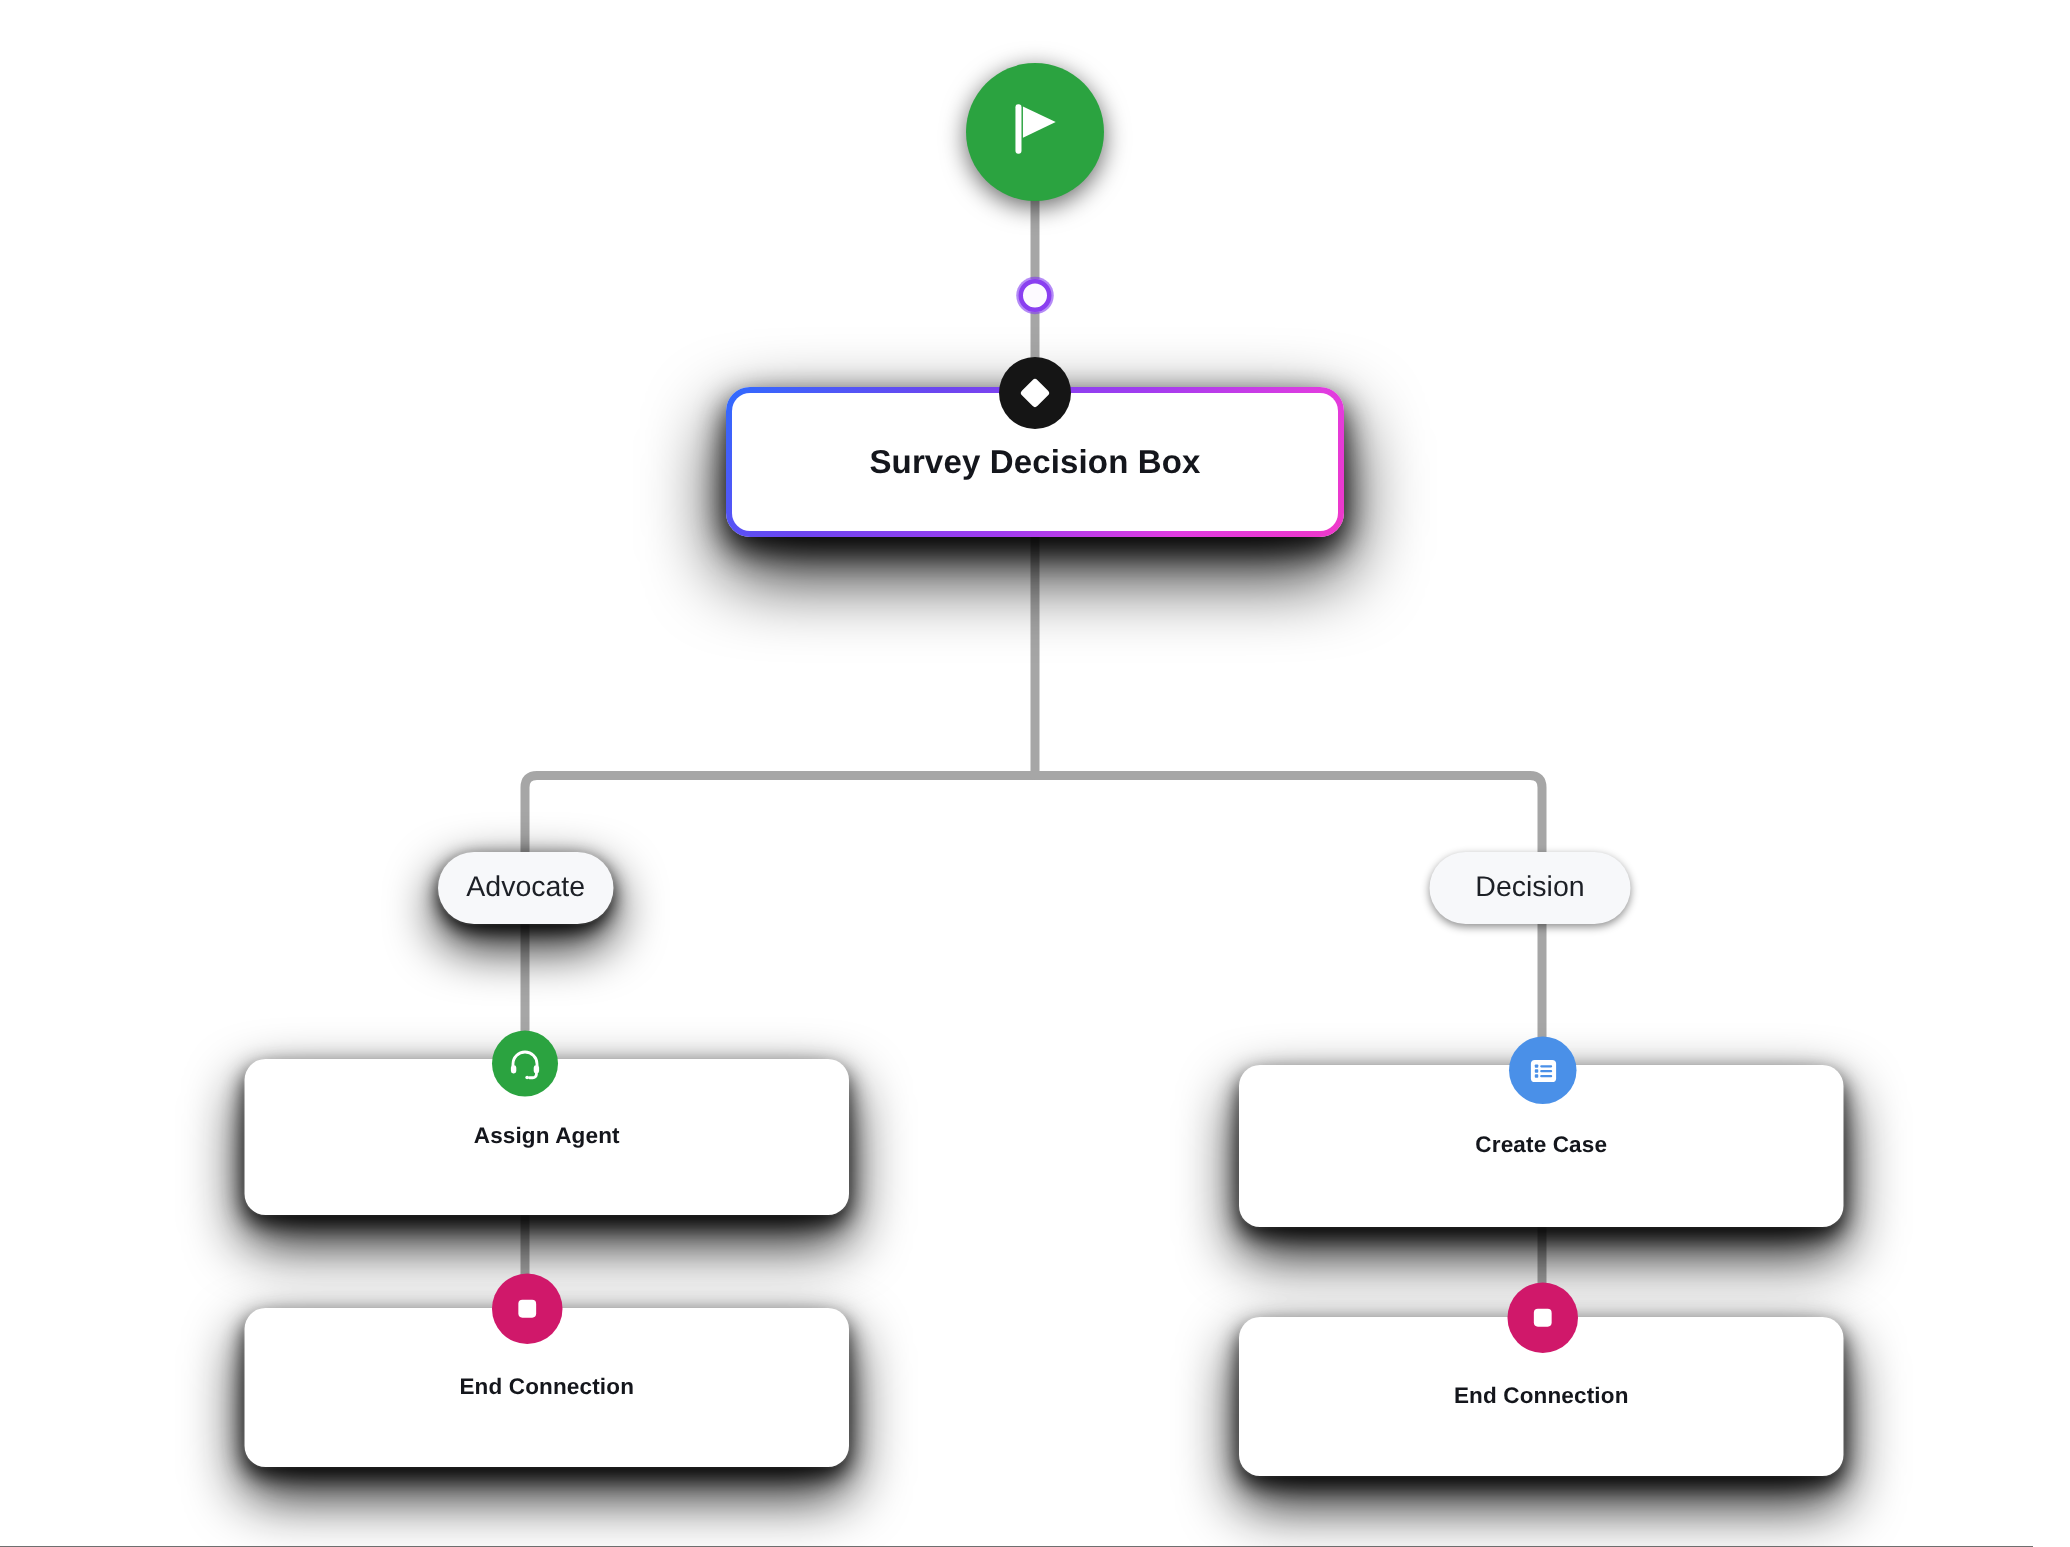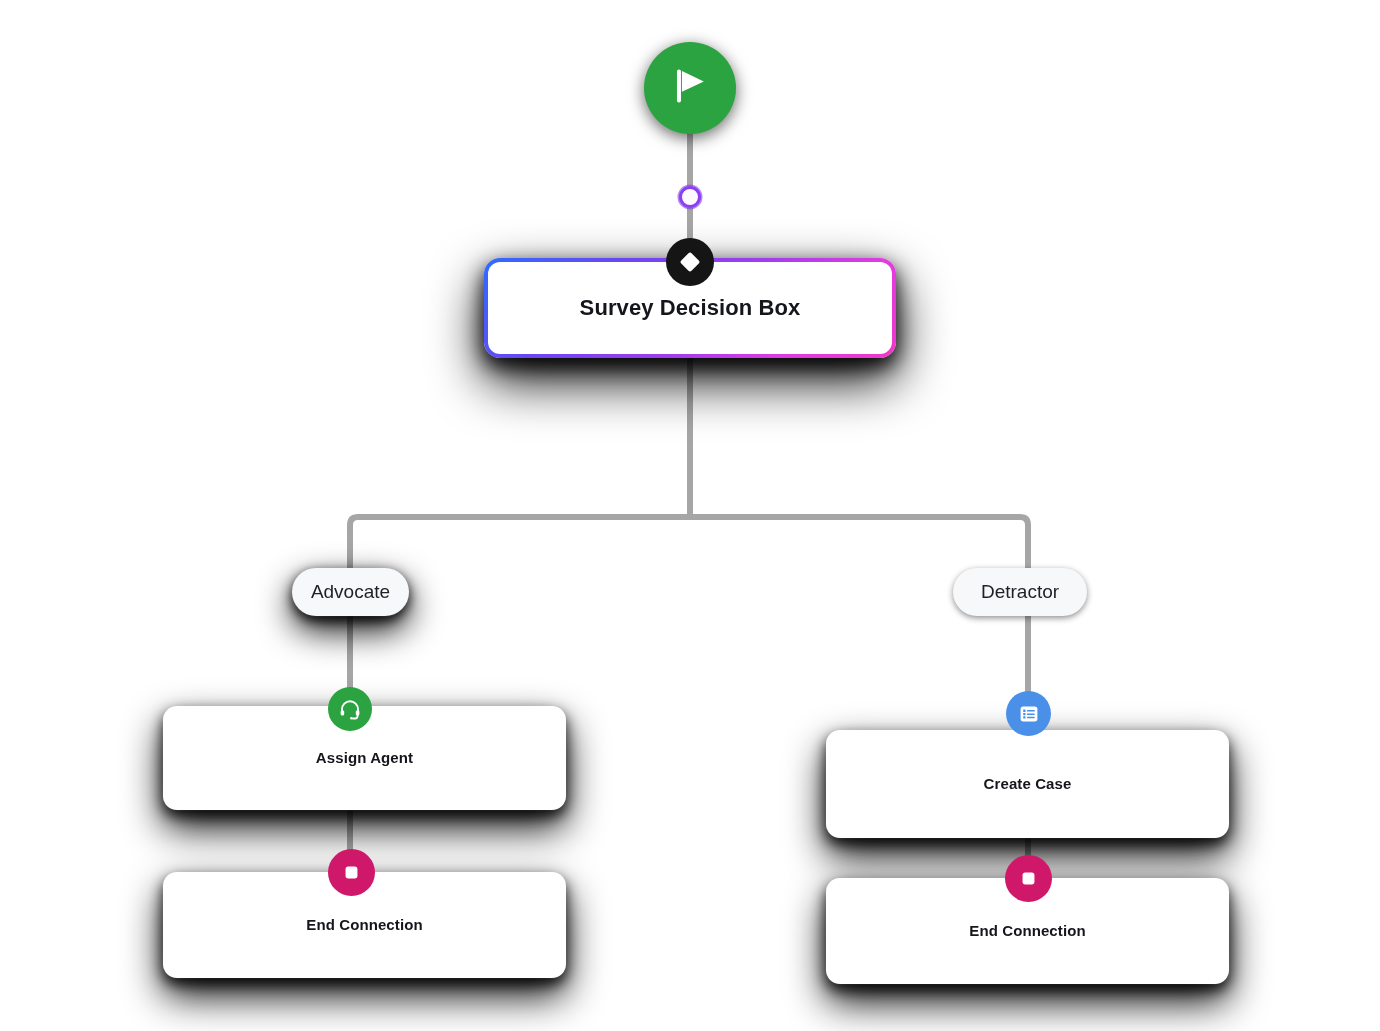--- a/index.html
+++ b/index.html
@@ -179,21 +179,21 @@
     <svg width="26" height="26" viewBox="0 0 24 24">
       <rect x="5.3" y="5.3" width="13.4" height="13.4" rx="2" transform="rotate(45 12 12)" fill="#ffffff"></rect>
     </svg>
   </div>
 
   <div class="branch-pill highlighted" style="left:292px; top:568px; width:117px; height:48px;">
     <span class="ptext">Advocate</span>
   </div>
 
   <div class="branch-pill plain" style="left:953px; top:568px; width:134px; height:48px;">
-    <span class="ptext">Detractor</span>
+    <span class="ptext">Decision</span>
   </div>
 
   <div class="node" style="left:163px; top:706px; width:403px; height:104px;">
     <span class="label">Assign Agent</span>
   </div>
   <div class="badge" style="left:328px; top:687px; width:44px; height:44px; background:#2ba340;">
     <svg width="24" height="24" viewBox="0 0 24 24" fill="none" stroke="#ffffff" stroke-width="1.9" stroke-linecap="round" stroke-linejoin="round">
       <path d="M4 13.5 v-1.2 a8 8 0 0 1 16 0 v1.2"></path>
       <rect x="2.6" y="13.2" width="3.6" height="5.4" rx="1.6" fill="#ffffff" stroke="none"></rect>
       <rect x="17.8" y="13.2" width="3.6" height="5.4" rx="1.6" fill="#ffffff" stroke="none"></rect>
@@ -204,21 +204,21 @@
 
   <div class="node" style="left:163px; top:872px; width:403px; height:106px;">
     <span class="label">End Connection</span>
   </div>
   <div class="badge" style="left:328px; top:849px; width:47px; height:47px; background:#d0186a;">
     <svg width="19" height="19" viewBox="0 0 24 24">
       <rect x="4.5" y="4.5" width="15" height="15" rx="3.4" fill="#ffffff"></rect>
     </svg>
   </div>
 
-  <div class="node" style="left:826px; top:730px; width:403px; height:108px;">
+  <div class="node" style="left:826px; top:710px; width:403px; height:108px;">
     <span class="label">Create Case</span>
   </div>
   <div class="badge" style="left:1006px; top:691px; width:45px; height:45px; background:#4a90e8;">
     <svg width="24" height="24" viewBox="0 0 24 24">
       <rect x="3.6" y="4.6" width="16.8" height="14.8" rx="2.6" fill="#ffffff"></rect>
       <rect x="6.2" y="7.6" width="2.3" height="2.3" rx="0.5" fill="#4a90e8"></rect>
       <rect x="6.2" y="10.9" width="2.3" height="2.3" rx="0.5" fill="#4a90e8"></rect>
       <rect x="6.2" y="14.2" width="2.3" height="2.3" rx="0.5" fill="#4a90e8"></rect>
       <rect x="9.8" y="8.1" width="8.0" height="1.5" rx="0.7" fill="#4a90e8"></rect>
       <rect x="9.8" y="11.4" width="8.0" height="1.5" rx="0.7" fill="#4a90e8"></rect>

